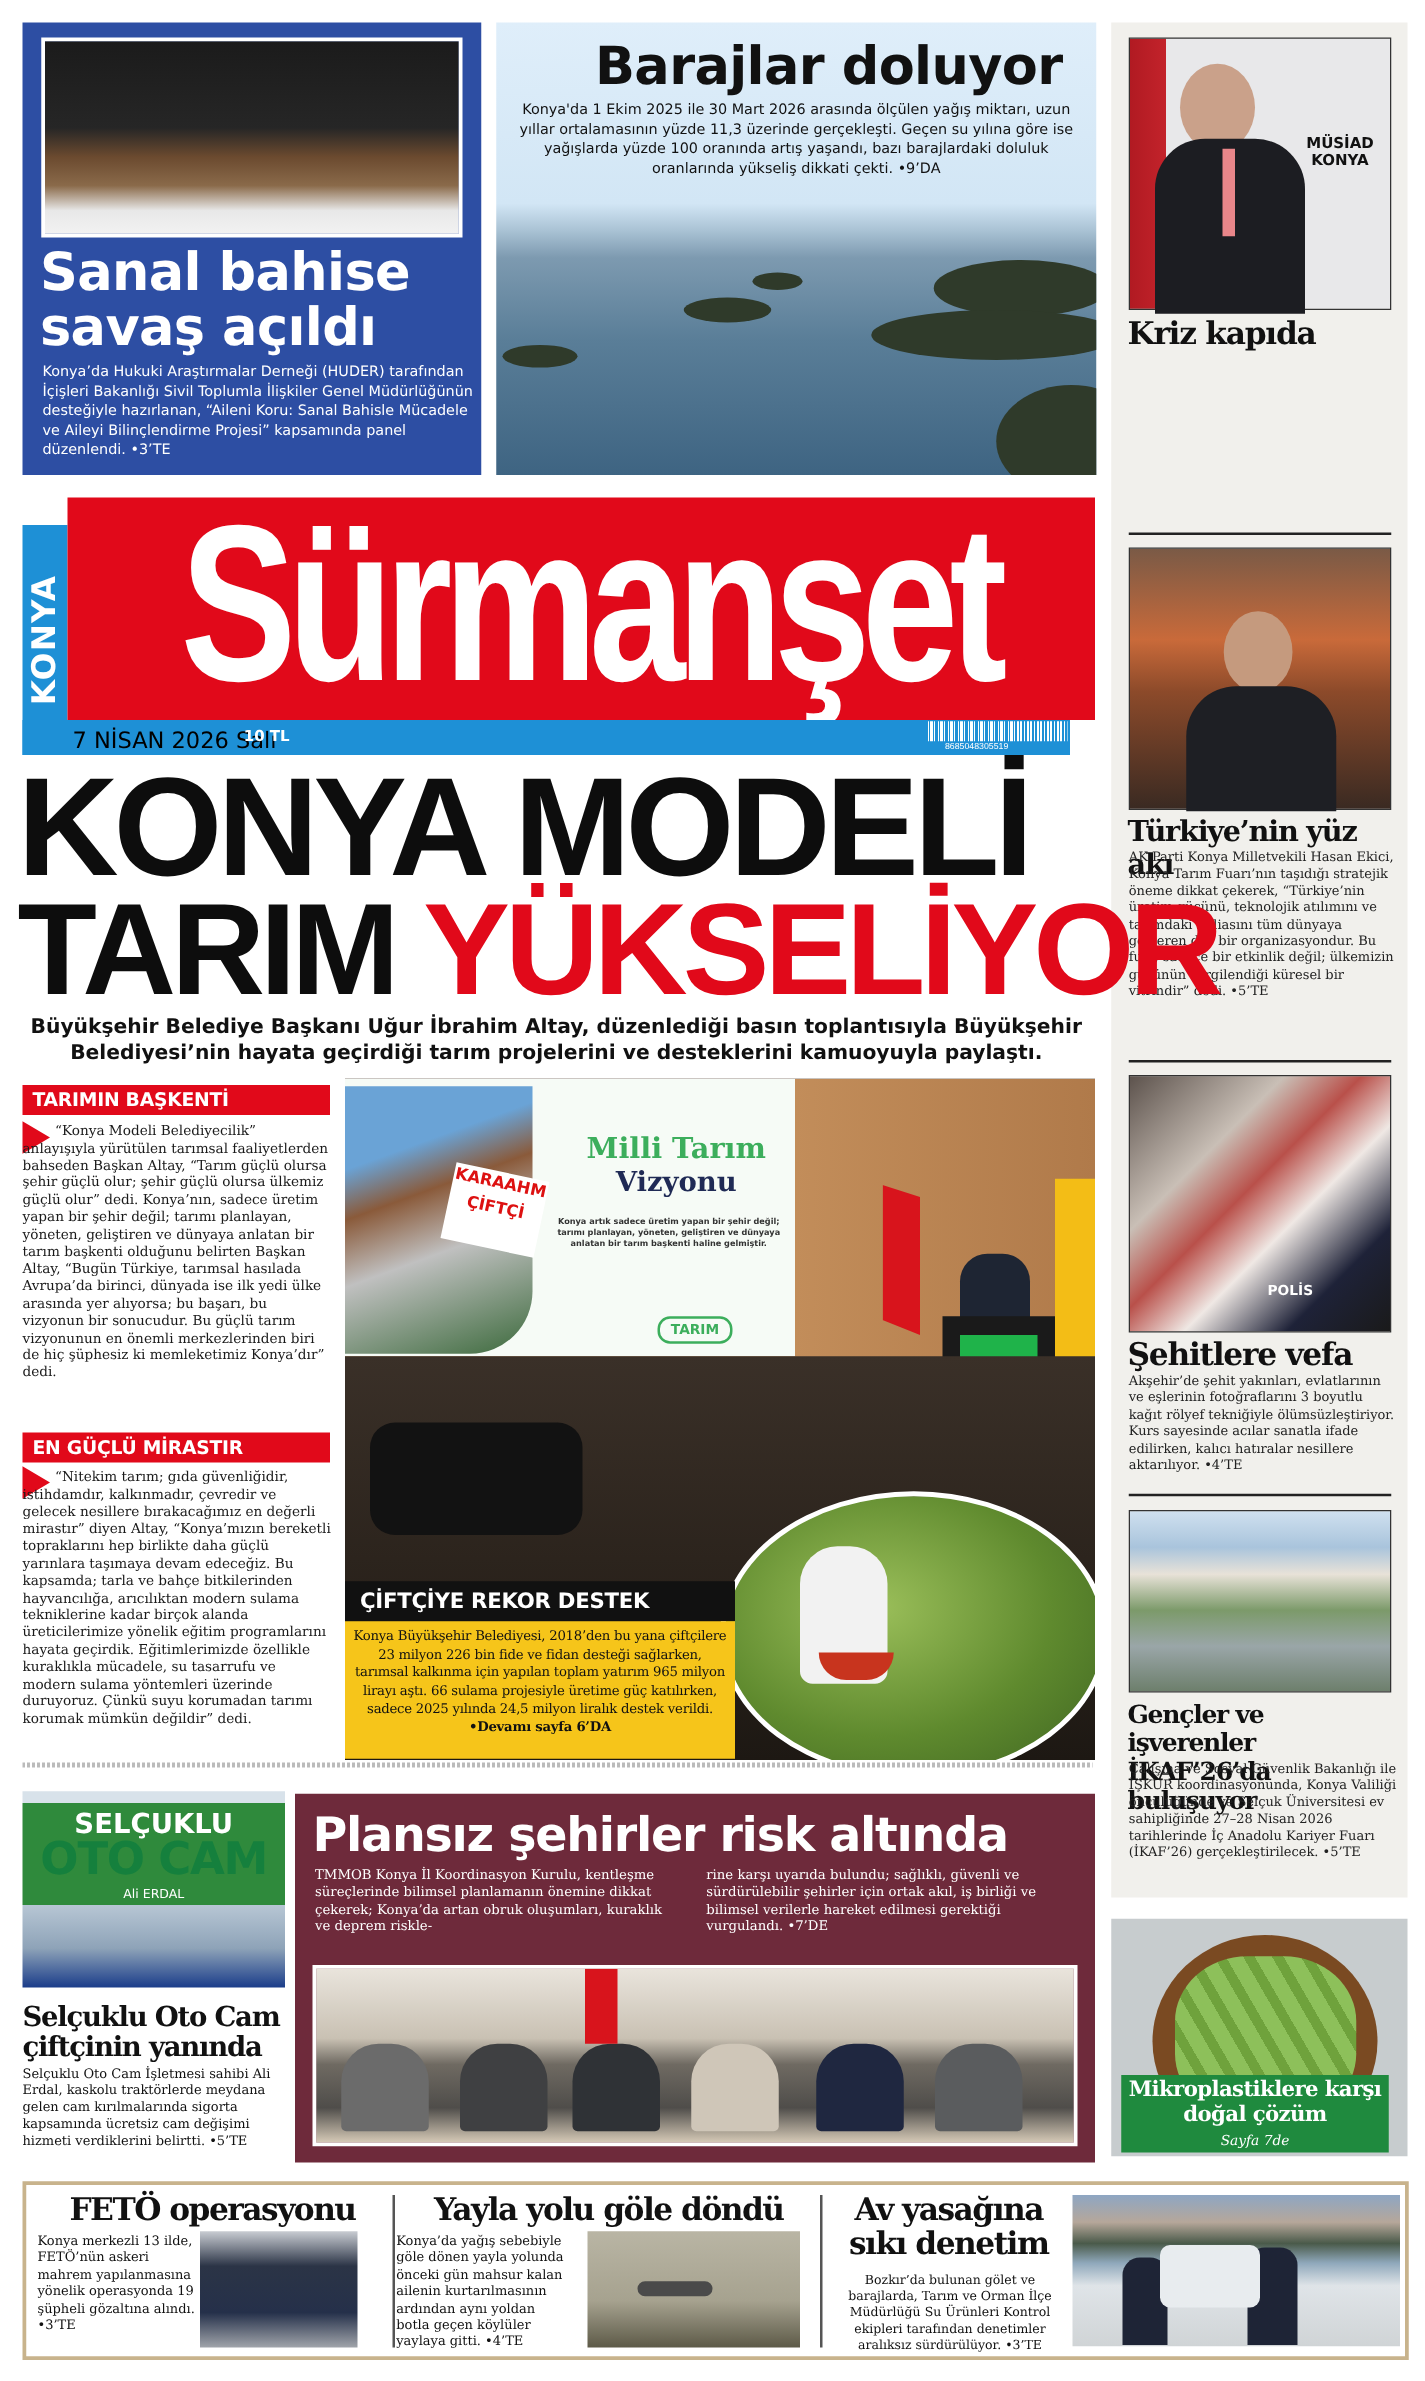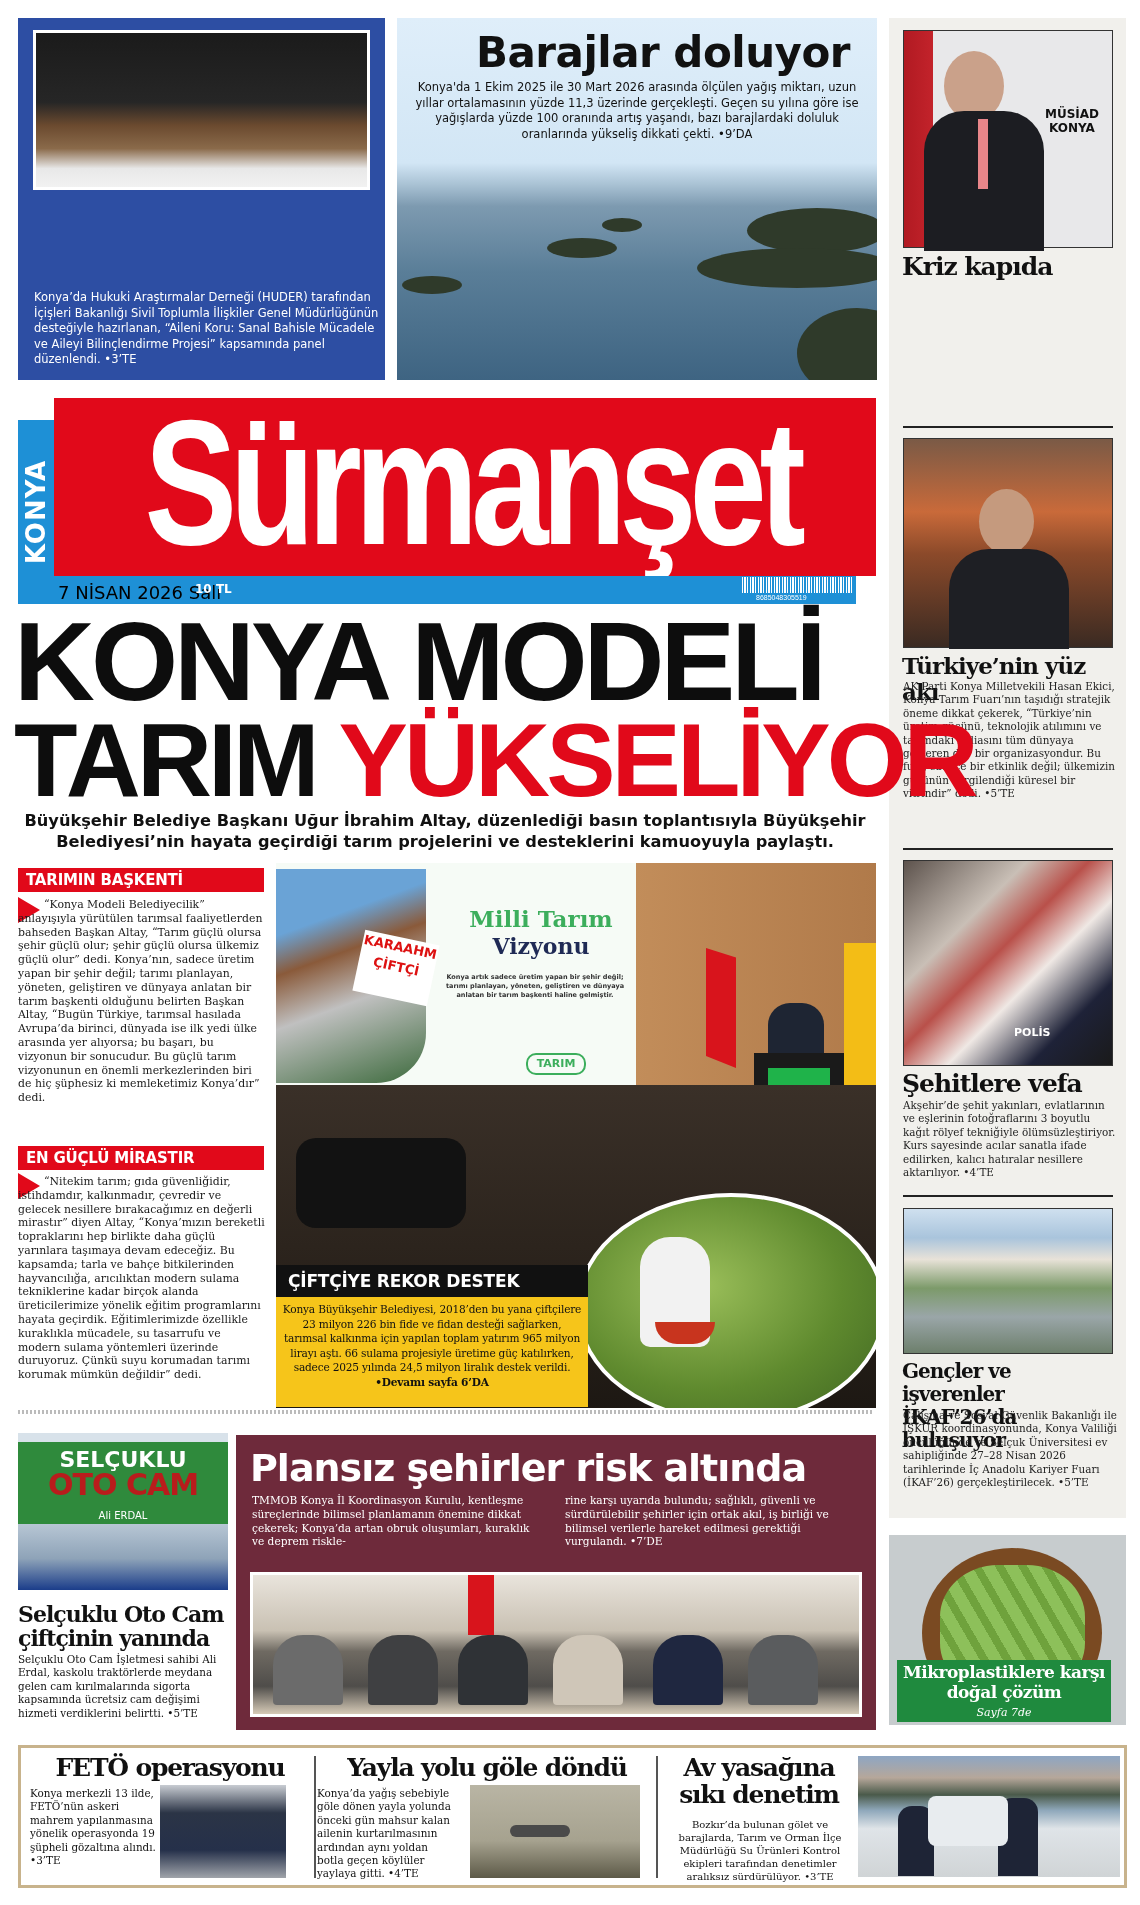--- a/index.html
+++ b/index.html
@@ -92,21 +92,21 @@
   #mp-circle .basket { position: absolute; left: 75px; top: 125px; width: 60px; height: 22px; background: #c8341e; border-radius: 0 0 30px 30px; }
   #mp-box-title { position: absolute; left: 0; top: 402px; width: 312px; height: 32px; background: #111; color: #fff; font-weight: bold; font-size: 17px; line-height: 32px; padding-left: 12px; letter-spacing: -0.2px; }
   #mp-box { position: absolute; left: 0; top: 434px; width: 312px; height: 110px; background: #f6c51a; }
   #mp-box-text { position: absolute; left: 6px; top: 439px; width: 300px; text-align: center; font-family: "DejaVu Serif", serif; font-size: 10.6px; line-height: 14.5px; color: #111; letter-spacing: -0.2px; }
   #mp-box-text b { font-weight: bold; }
 
   
   #selcuk-photo { left: 18px; top: 1433px; width: 210px; height: 157px;
     background: linear-gradient(180deg, #d8e2ea 0%, #d8e2ea 6%, #2f8a3c 6%, #2f8a3c 58%, #b7c6d4 58%, #8ea3b8 80%, #1b3d8a 100%); }
   #selcuk-sign1 { left: 18px; top: 1447px; width: 210px; text-align: center; color: #fff; font-weight: bold; font-size: 22px; }
-  #selcuk-sign2 { left: 18px; top: 1467px; width: 210px; text-align: center; color: #b91c1c; font-weight: bold; font-size: 30px; letter-spacing: -1px; }
+  #selcuk-sign2 { left: 18px; top: 1467px; width: 210px; text-align: center; color: #15803d; font-weight: bold; font-size: 36px; letter-spacing: -1px; }
   #selcuk-sign3 { left: 18px; top: 1510px; width: 210px; text-align: center; color: #fff; font-size: 10px; }
   #selcuk-title { left: 18px; top: 1602px; width: 220px; font-family: "DejaVu Serif", serif; font-weight: bold; font-size: 22px; line-height: 24px; letter-spacing: -1px; }
   #selcuk-body { left: 18px; top: 1653px; width: 222px; font-family: "DejaVu Serif", serif; font-size: 10.4px; line-height: 13.4px; }
 
   #plansiz { left: 236px; top: 1435px; width: 640px; height: 295px; background: #6e2a3b; }
   #plansiz-title { left: 250px; top: 1446px; width: 620px; color: #fff; font-weight: bold; font-size: 38px; letter-spacing: -1px; white-space: nowrap; }
   #plansiz-c1 { left: 252px; top: 1494px; width: 290px; color: #fff; font-family: "DejaVu Serif", serif; font-size: 10.6px; line-height: 13.8px; }
   #plansiz-c2 { left: 565px; top: 1494px; width: 300px; color: #fff; font-family: "DejaVu Serif", serif; font-size: 10.6px; line-height: 13.8px; }
   #plansiz-photo { left: 250px; top: 1572px; width: 612px; height: 145px; border: 3px solid #fff;
     background: linear-gradient(180deg, #e9e4dc 0%, #c9c1b3 40%, #6f6a62 55%, #4f4d4a 80%, #d6cab7 100%); overflow: hidden; }
@@ -127,20 +127,21 @@
   .strip-sep { position: absolute; top: 1756px; width: 2px; height: 122px; background: #555; }
   #feto-photo { left: 160px; top: 1785px; width: 126px; height: 93px; background: linear-gradient(180deg, #c8ccd2 0%, #2b3446 30%, #25304a 70%, #a0a4aa 100%); }
   #yayla-photo { left: 470px; top: 1785px; width: 170px; height: 93px; background: linear-gradient(180deg, #b9b5a4 0%, #a6a28f 60%, #5d5a48 100%); }
   #av-photo { left: 858px; top: 1756px; width: 262px; height: 121px; background: linear-gradient(180deg, #8ea6c3 0%, #b6a79a 18%, #4a5a4a 32%, #8fa8bb 45%, #dfe4e8 60%, #d0d4d6 100%); }
 </style>
 </head>
 <body>
 
 <div id="sanal" class="abs">
   <div class="photo"></div>
+  <div class="title">Sanal bahise savaş açıldı</div>
   <div class="body">Konya’da Hukuki Araştırmalar Derneği (HUDER) tarafından İçişleri Bakanlığı Sivil Toplumla İlişkiler Genel Müdürlüğünün desteğiyle hazırlanan, “Aileni Koru: Sanal Bahisle Mücadele ve Aileyi Bilinçlendirme Projesi” kapsamında panel düzenlendi. •3’TE</div>
 </div>
 
 <div id="baraj" class="abs">
   <div class="title">Barajlar doluyor</div>
   <div class="body">Konya'da 1 Ekim 2025 ile 30 Mart 2026 arasında ölçülen yağış miktarı, uzun yıllar ortalamasının yüzde 11,3 üzerinde gerçekleşti. Geçen su yılına göre ise yağışlarda yüzde 100 oranında artış yaşandı, bazı barajlardaki doluluk oranlarında yükseliş dikkati çekti. •9’DA</div>
   <div class="island" style="left:150px;top:220px;width:70px;height:20px;"></div>
   <div class="island" style="left:5px;top:258px;width:60px;height:18px;"></div>
   <div class="island" style="left:205px;top:200px;width:40px;height:14px;"></div>
   <div class="island" style="left:350px;top:190px;width:140px;height:45px;"></div>

